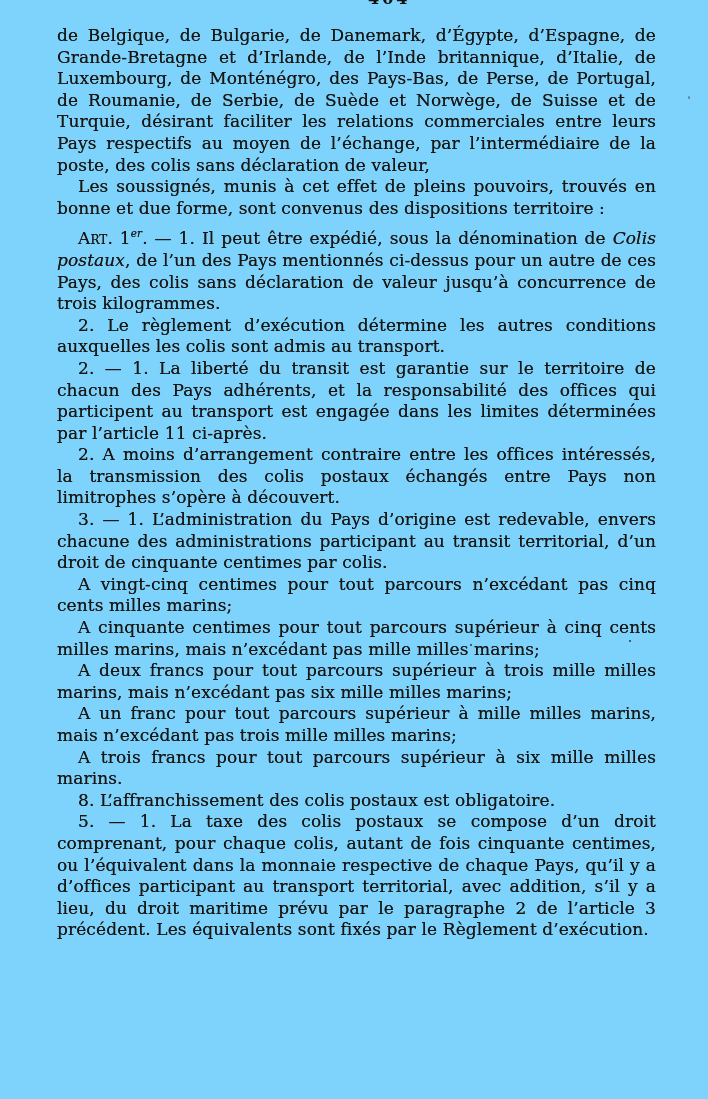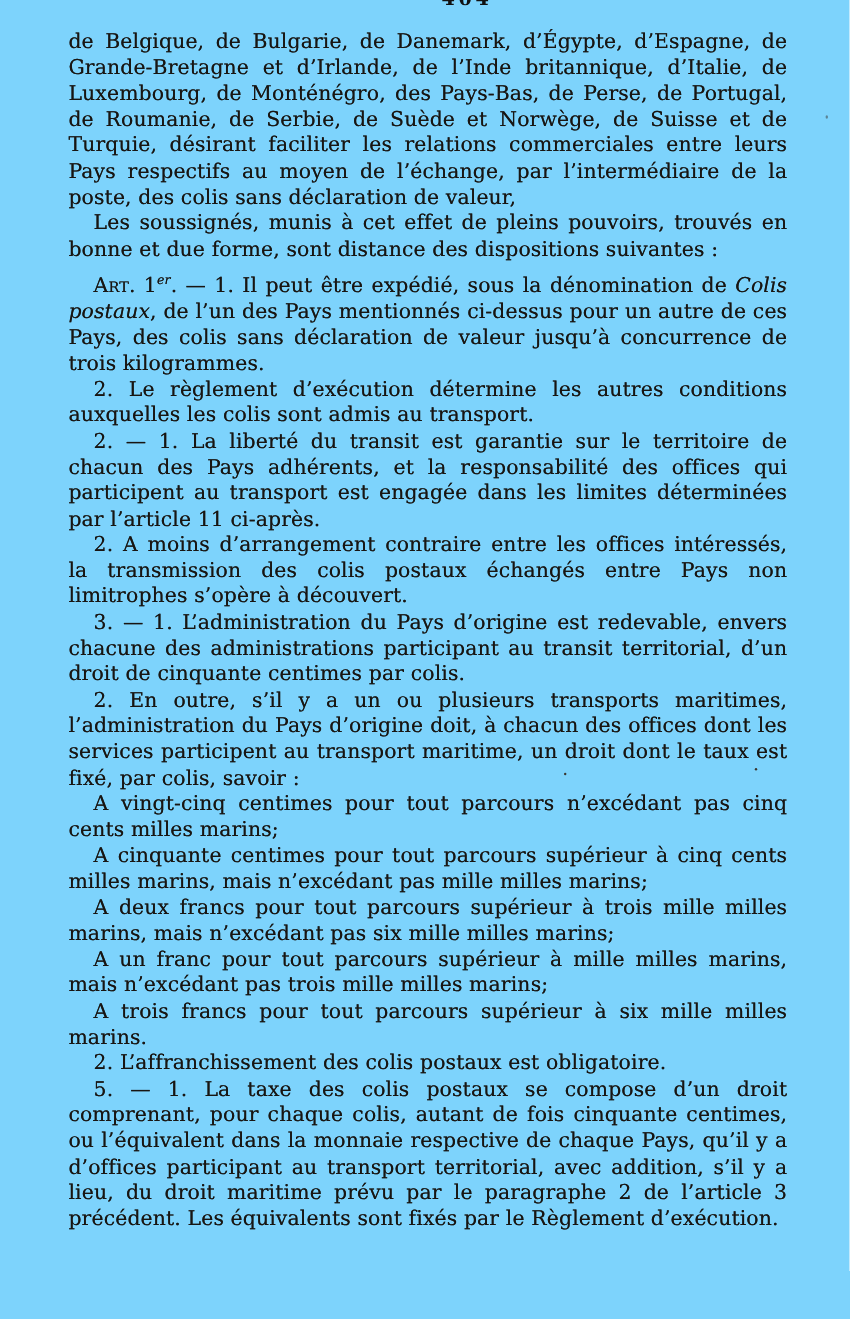--- a/index.html
+++ b/index.html
@@ -84,46 +84,45 @@
 <div class="page">
 
   <div class="pagenum-clip">
     <div class="pagenum">404</div>
   </div>
 
   <div class="text-block">
 
     <p class="noindent">de Belgique, de Bulgarie, de Danemark, d’Égypte, d’Espagne, de Grande-Bretagne et d’Irlande, de l’Inde britannique, d’Italie, de Luxembourg, de Monténégro, des Pays-Bas, de Perse, de Portugal, de Roumanie, de Serbie, de Suède et Norwège, de Suisse et de Turquie, désirant faciliter les relations commerciales entre leurs Pays respectifs au moyen de l’échange, par l’intermédiaire de la poste, des colis sans déclaration de valeur,</p>
 
-    <p>Les soussignés, munis à cet effet de pleins pouvoirs, trouvés en bonne et due forme, sont distance des dispositions suivantes :</p>
+    <p>Les soussignés, munis à cet effet de pleins pouvoirs, trouvés en bonne et due forme, sont convenus des dispositions territoire :</p>
 
     <p class="art-start"><span class="sc">Art.</span> <span>1</span><sup>er</sup><span>. — 1. Il peut être expédié, sous la dénomination de </span><span class="it">Colis postaux</span><span>, de l’un des Pays mentionnés ci-dessus pour un autre de ces Pays, des colis sans déclaration de valeur jusqu’à concurrence de trois kilogrammes.</span></p>
 
     <p>2. Le règlement d’exécution détermine les autres conditions auxquelles les colis sont admis au transport.</p>
 
     <p>2. — 1. La liberté du transit est garantie sur le territoire de chacun des Pays adhérents, et la responsabilité des offices qui participent au transport est engagée dans les limites déterminées par l’article 11 ci-après.</p>
 
     <p>2. A moins d’arrangement contraire entre les offices intéressés, la transmission des colis postaux échangés entre Pays non limitrophes s’opère à découvert.</p>
 
     <p>3. — 1. L’administration du Pays d’origine est redevable, envers chacune des administrations participant au transit territorial, d’un droit de cinquante centimes par colis.</p>
 
-    <p>2. En outre, s’il y a un ou plusieurs transports maritimes, l’administration du Pays d’origine doit, à chacun des offices dont les services participent au transport maritime, un droit dont le taux est fixé, par colis, savoir :</p>
 
     <p>A vingt-cinq centimes pour tout parcours n’excédant pas cinq cents milles marins;</p>
 
     <p>A cinquante centimes pour tout parcours supérieur à cinq cents milles marins, mais n’excédant pas mille milles marins;</p>
 
     <p>A deux francs pour tout parcours supérieur à trois mille milles marins, mais n’excédant pas six mille milles marins;</p>
 
     <p>A un franc pour tout parcours supérieur à mille milles marins, mais n’excédant pas trois mille milles marins;</p>
 
     <p>A trois francs pour tout parcours supérieur à six mille milles marins.</p>
 
 
-    <p>2. L’affranchissement des colis postaux est obligatoire.</p>
+    <p>8. L’affranchissement des colis postaux est obligatoire.</p>
 
     <p>5. — 1. La taxe des colis postaux se compose d’un droit comprenant, pour chaque colis, autant de fois cinquante centimes, ou l’équivalent dans la monnaie respective de chaque Pays, qu’il y a d’offices participant au transport territorial, avec addition, s’il y a lieu, du droit maritime prévu par le paragraphe 2 de l’article 3 précédent. Les équivalents sont fixés par le Règlement d’exécution.</p>
 
   </div>
 
   <div class="speck s1"></div>
   <div class="speck s2"></div>
   <div class="speck s3"></div>
   <div class="speck s4"></div>
 

